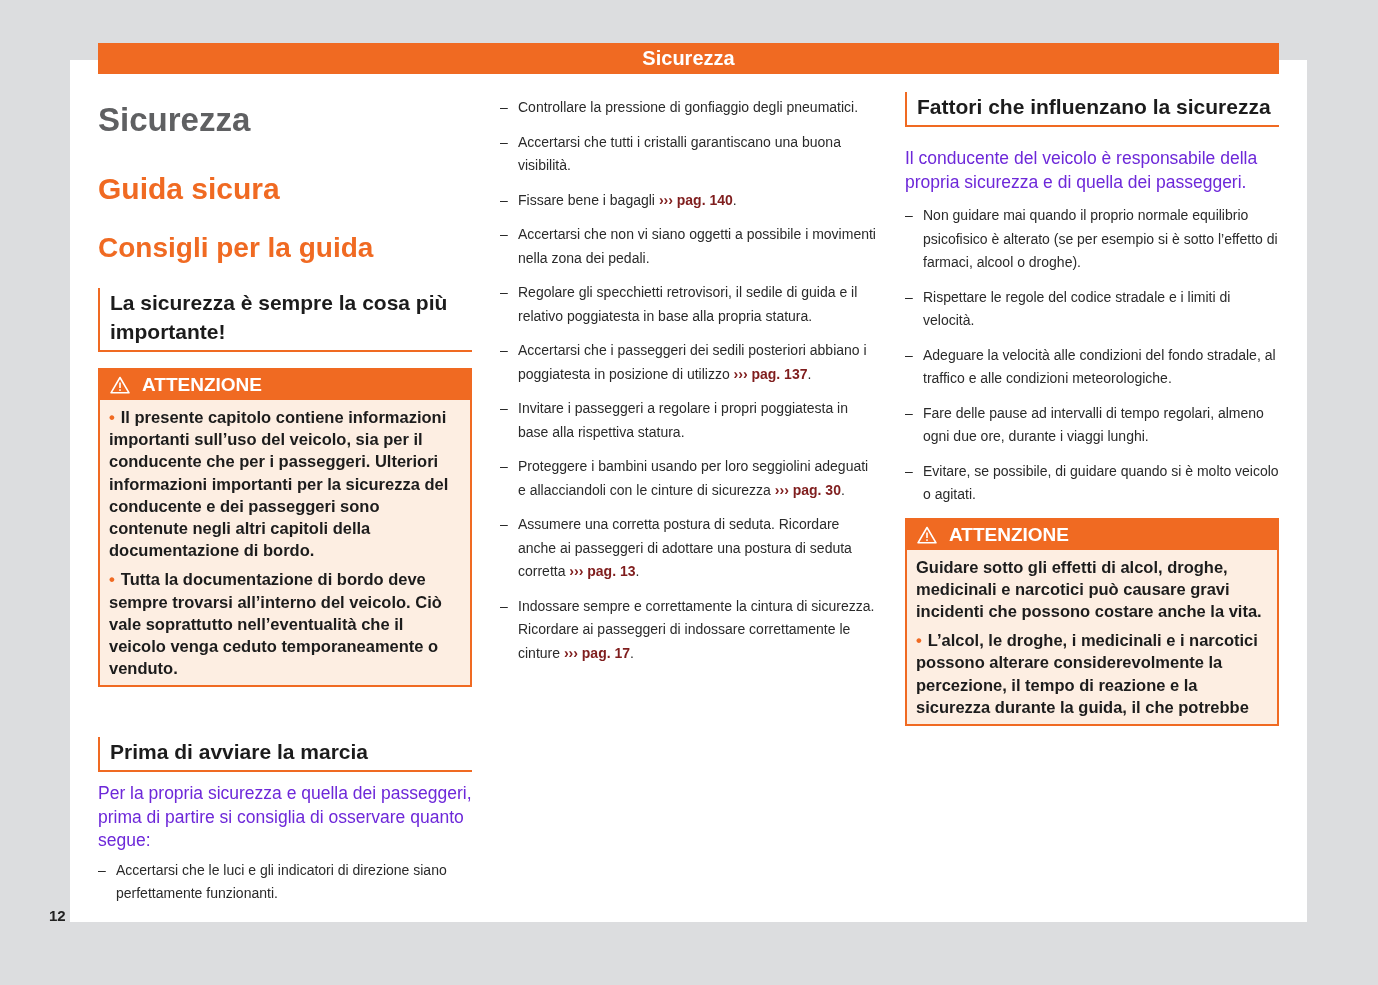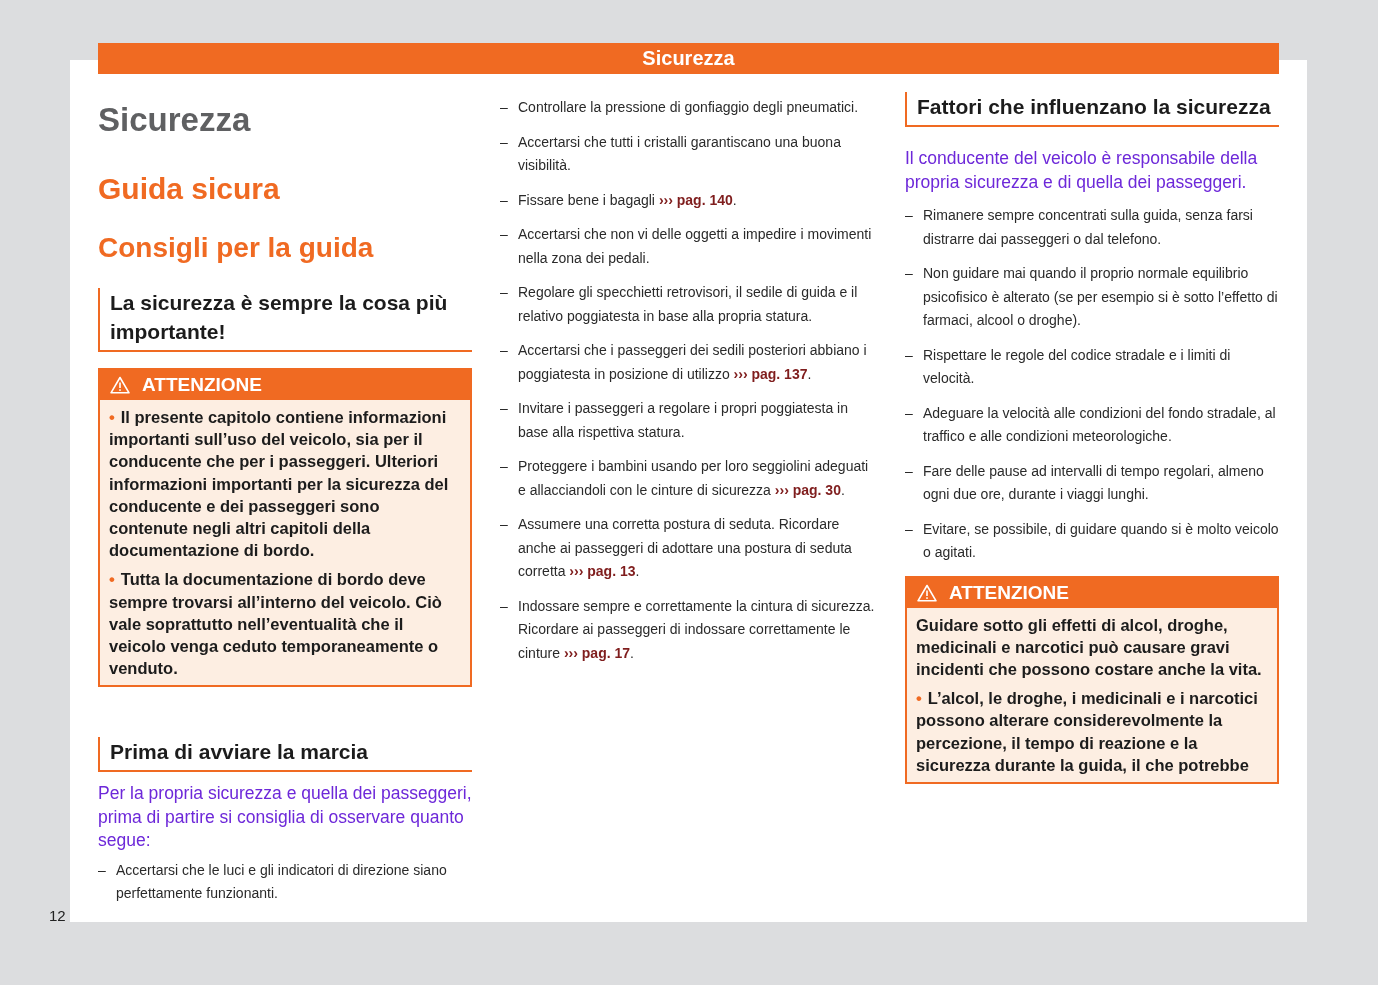--- a/index.html
+++ b/index.html
@@ -18,21 +18,21 @@
   }
   .header-bar {
     position: absolute; left: 98px; top: 43px;
     width: 1181px; height: 31px;
     background: #f06a22;
     color: #fff; text-align: center;
     font-size: 20px; line-height: 31px; font-weight: bold;
   }
   .page-number {
     position: absolute; left: 49px; top: 907px;
-    font-size: 15px; font-weight: normal; color: #222;
+    font-size: 15px; font-weight: bold; color: #222;
   }
   .col { position: absolute; top: 0; }
   .col1 { left: 98px; top: 96px; width: 374px; }
   .col2 { left: 500px; top: 96px; width: 376px; }
   .col3 { left: 905px; top: 92px; width: 374px; }
 
   .h-chapter { font-size: 33px; font-weight: bold; color: #5f6062; margin: 4px 0 0 0; line-height: 40px; }
   .h-orange1 { font-size: 30px; font-weight: bold; color: #f06a22; margin: 30px 0 0 0; line-height: 38px; }
   .h-orange2 { font-size: 28px; font-weight: bold; color: #f06a22; margin: 22px 0 0 0; line-height: 36px; }
 
@@ -116,35 +116,34 @@
   <ul class="dash">
     <li><span>Accertarsi che le luci e gli indicatori di direzione siano perfettamente funzionanti.</span></li>
   </ul>
 </div>
 
 <div class="col col2">
   <ul class="dash">
     <li><span>Controllare la pressione di gonfiaggio degli pneumatici.</span></li>
     <li><span>Accertarsi che tutti i cristalli garantiscano una buona visibilità.</span></li>
     <li><span>Fissare bene i bagagli </span><span class="ref">››› pag. 140</span><span>.</span></li>
-    <li><span>Accertarsi che non vi delle oggetti a impedire i movimenti nella zona dei pedali.</span></li>
+    <li><span>Accertarsi che non vi siano oggetti a possibile i movimenti nella zona dei pedali.</span></li>
     <li><span>Regolare gli specchietti retrovisori, il sedile di guida e il relativo poggiatesta in base alla propria statura.</span></li>
     <li><span>Accertarsi che i passeggeri dei sedili posteriori abbiano i poggiatesta in posizione di utilizzo </span><span class="ref">››› pag. 137</span><span>.</span></li>
     <li><span>Invitare i passeggeri a regolare i propri poggiatesta in base alla rispettiva statura.</span></li>
     <li><span>Proteggere i bambini usando per loro seggiolini adeguati e allacciandoli con le cinture di sicurezza </span><span class="ref">››› pag. 30</span><span>.</span></li>
     <li><span>Assumere una corretta postura di seduta. Ricordare anche ai passeggeri di adottare una postura di seduta corretta </span><span class="ref">››› pag. 13</span><span>.</span></li>
     <li><span>Indossare sempre e correttamente la cintura di sicurezza. Ricordare ai passeggeri di indossare correttamente le cinture </span><span class="ref">››› pag. 17</span><span>.</span></li>
   </ul>
 </div>
 
 <div class="col col3">
   <div class="h-section">Fattori che influenzano la sicurezza</div>
   <p class="body-text">Il conducente del veicolo è responsabile della propria sicurezza e di quella dei passeggeri.</p>
   <ul class="dash">
-    <li><span>Rimanere sempre concentrati sulla guida, senza farsi distrarre dai passeggeri o dal telefono.</span></li>
     <li><span>Non guidare mai quando il proprio normale equilibrio psicofisico è alterato (se per esempio si è sotto l’effetto di farmaci, alcool o droghe).</span></li>
     <li><span>Rispettare le regole del codice stradale e i limiti di velocità.</span></li>
     <li><span>Adeguare la velocità alle condizioni del fondo stradale, al traffico e alle condizioni meteorologiche.</span></li>
     <li><span>Fare delle pause ad intervalli di tempo regolari, almeno ogni due ore, durante i viaggi lunghi.</span></li>
     <li><span>Evitare, se possibile, di guidare quando si è molto veicolo o agitati.</span></li>
   </ul>
 
   <div class="warn" style="margin-top:10px;">
     <div class="warn-head">
       <span>

